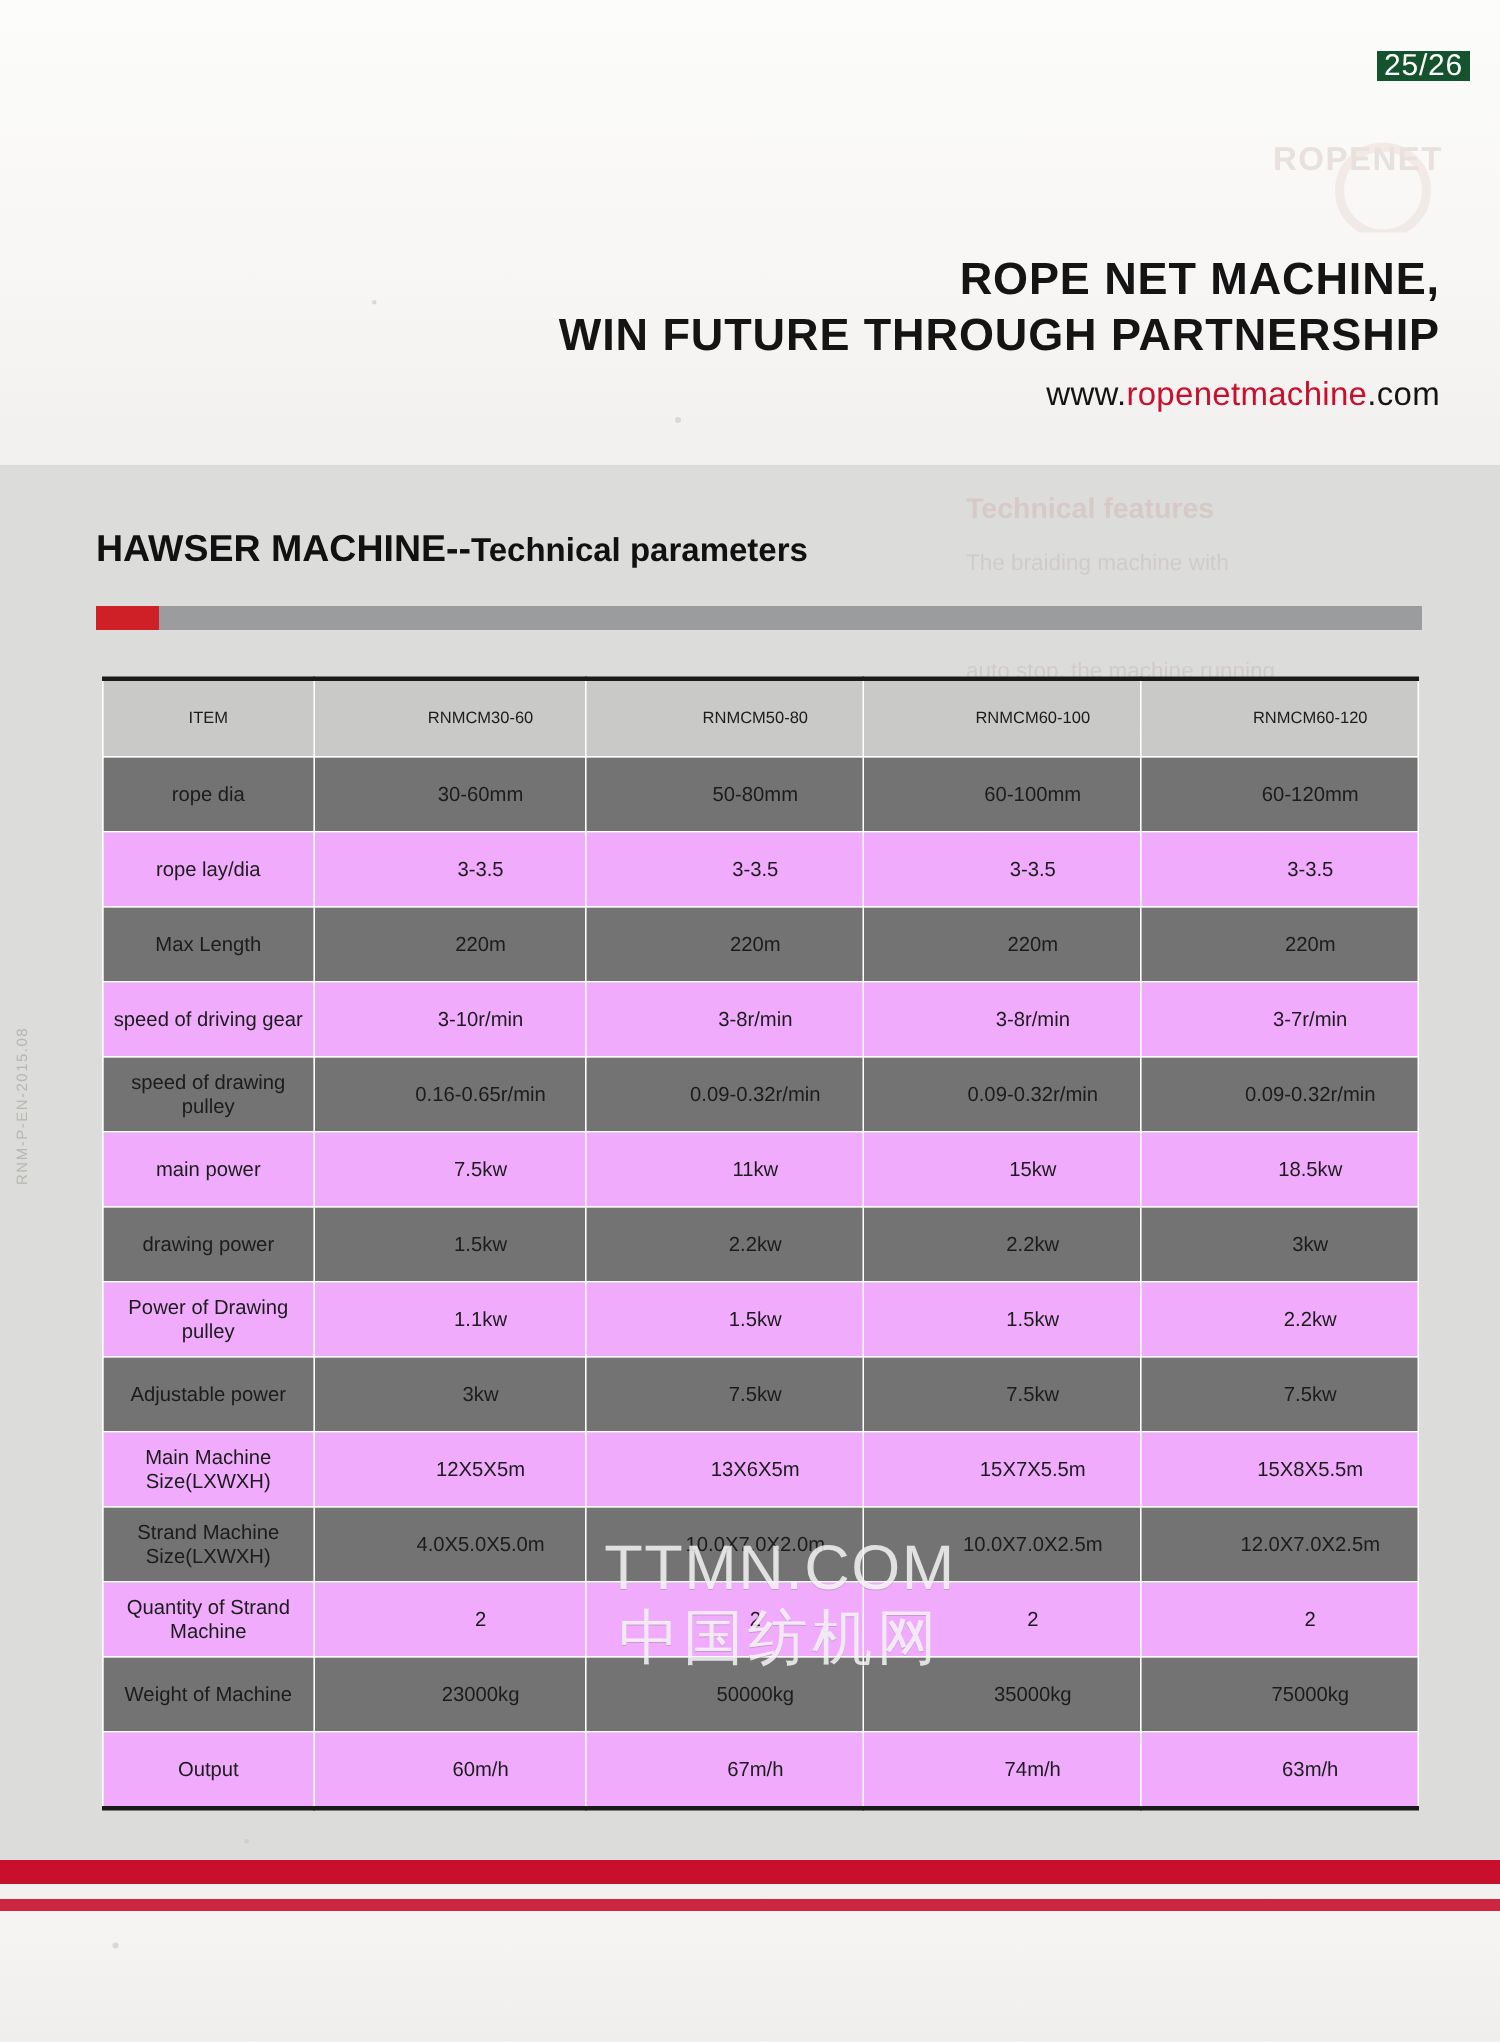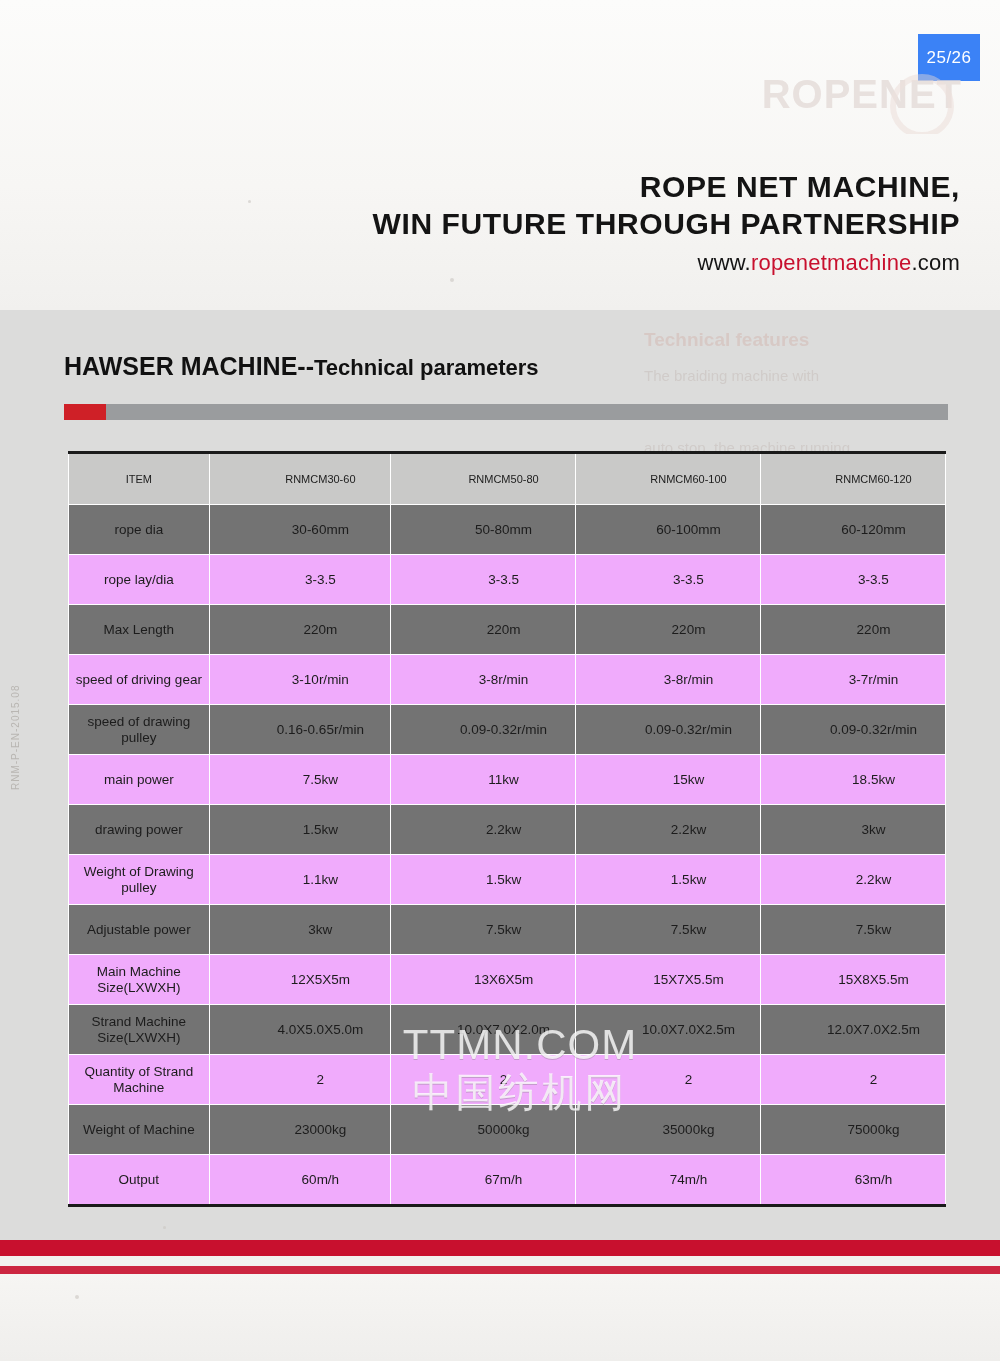--- a/index.html
+++ b/index.html
@@ -32,38 +32,38 @@
     left: 0; top: 0;
     width: 1000px;
     height: 310px;
     background: linear-gradient(180deg, #fcfcfb 0%, #f7f6f4 60%, #f1f0ee 100%);
   }
   .page-number {
     position: absolute;
     right: 20px;
     top: 34px;
     width: 62px;
-    height: 47px;
-    background: #3b82f6;
+    height: 20px;
+    background: #14532d;
     color: #ffffff;
-    font-size: 17px;
+    font-size: 20px;
     letter-spacing: .5px;
     display: flex;
     align-items: center;
     justify-content: center;
     font-weight: 400;
   }
   .ghost-logo {
     position: absolute;
     right: 38px;
-    top: 72px;
+    top: 93px;
     width: 300px;
     height: 62px;
     color: #e3d9d6;
-    font-size: 40px;
+    font-size: 22px;
     font-weight: bold;
     letter-spacing: 1px;
     text-align: right;
     opacity: .75;
     overflow: hidden;
   }
   .ghost-logo .circ {
     position: absolute;
     right: 8px;
     top: 2px;
@@ -345,21 +345,21 @@
 
       <tr class="row-even">
         <td class="col-item">drawing power</td>
         <td class="col-val">1.5kw</td>
         <td class="col-val">2.2kw</td>
         <td class="col-val">2.2kw</td>
         <td class="col-val">3kw</td>
       </tr>
 
       <tr class="row-odd">
-        <td class="col-item">Weight of Drawing pulley</td>
+        <td class="col-item">Power of Drawing pulley</td>
         <td class="col-val">1.1kw</td>
         <td class="col-val">1.5kw</td>
         <td class="col-val">1.5kw</td>
         <td class="col-val">2.2kw</td>
       </tr>
 
       <tr class="row-even">
         <td class="col-item">Adjustable power</td>
         <td class="col-val">3kw</td>
         <td class="col-val">7.5kw</td>

